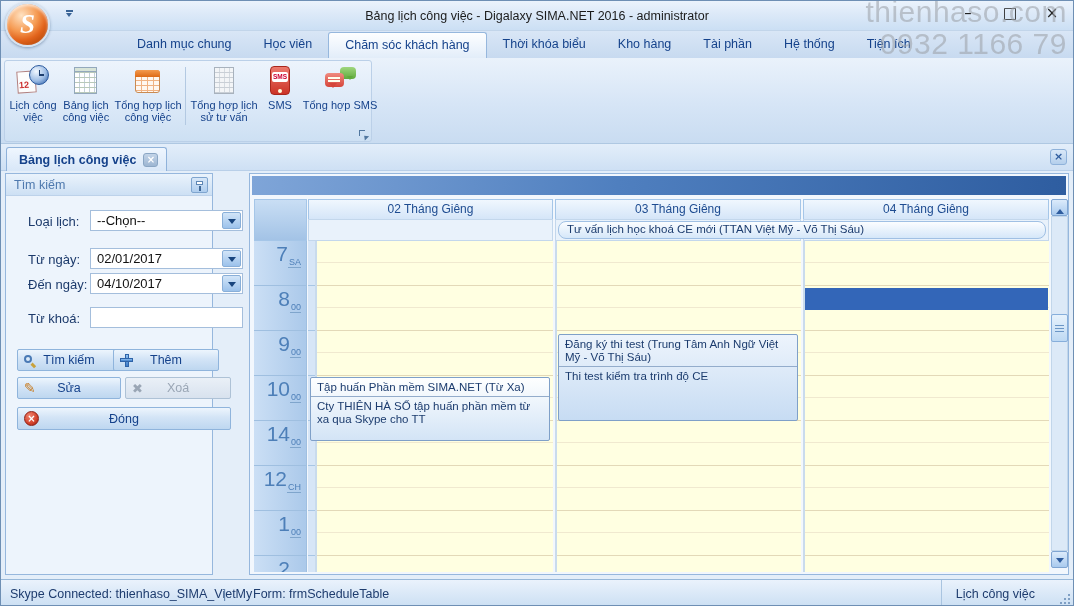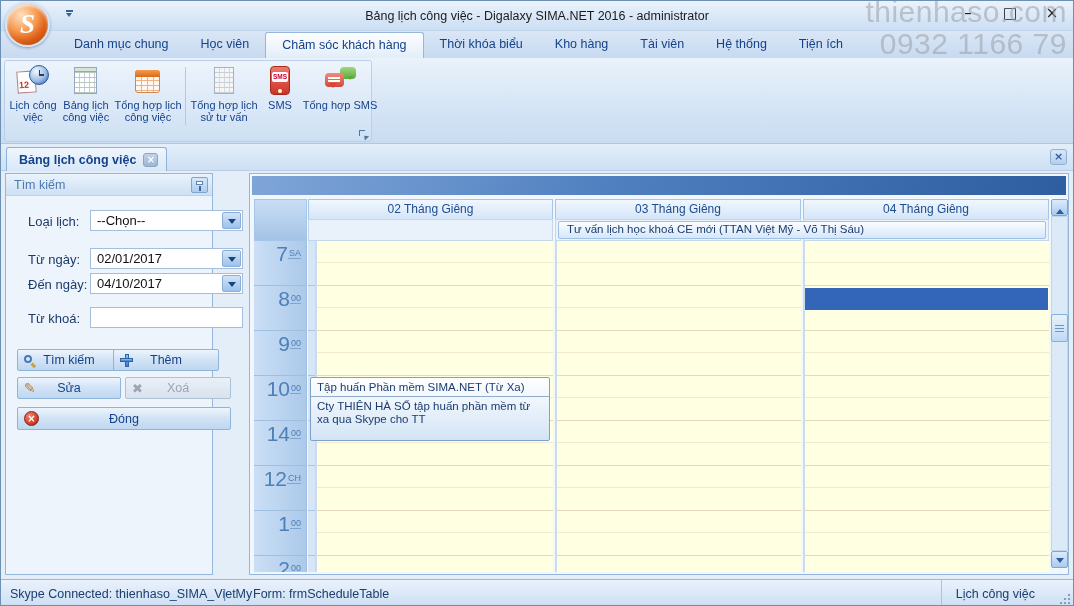--- a/index.html
+++ b/index.html
@@ -23,21 +23,21 @@
   .win-controls { position:absolute; right:12px; top:4px; display:flex; gap:24px; z-index:40; }
   .win-btn { width:18px; height:18px; text-align:center; line-height:17px; font-size:15px; color:#222;
              font-family:"DejaVu Sans", sans-serif; }
   
   .watermark { position:absolute; right:6px; top:-5px; z-index:60; text-align:right;
                color:#9EA3AA; opacity:.58; font-size:30px; line-height:32px; letter-spacing:.5px;
                pointer-events:none; }
 
   
   .ribbon-tabs { position:absolute; left:0; top:30px; width:100%; height:27px;
-                 background:linear-gradient(#D9E6F6,#C7DAF0); display:flex; padding-left:57px; }
+                 background:linear-gradient(#D9E6F6,#C7DAF0); display:flex; padding-left:120px; }
   .rtab { padding:0 16px; line-height:26px; font-size:12.5px; color:#15428B; white-space:nowrap; }
   .rtab.active { background:linear-gradient(#FDFEFF,#EDF4FC 60%,#E2EDF9); border:1px solid #96B7DD; border-bottom:none;
                  border-radius:3px 3px 0 0; font-weight:normal; margin-top:1px; line-height:24px; }
 
   
   .ribbon-body { position:absolute; left:0; top:57px; width:100%; height:86px;
                  background:linear-gradient(#EAF2FB,#D6E5F6 55%,#C9DCF1); border-bottom:1px solid #AFC8E2; }
   .rgroup { position:absolute; left:3px; top:2px; width:368px; height:82px;
             border:1px solid #BBD0E8; border-radius:3px;
             background:linear-gradient(#EDF4FC,#DCE9F8 55%,#CDE0F3); }
@@ -143,29 +143,29 @@
   .cal { position:absolute; left:248px; top:172px; width:820px; height:402px;
          background:#F2F7FD; border:1px solid #96B7DD; }
   .cal-caption { position:absolute; left:2px; top:2px; width:814px; height:19px;
                  background:linear-gradient(100deg,#7FA5D8 0%,#4F7FBF 45%,#2E5DA0 100%); }
   .corner { position:absolute; left:4px; top:25px; width:53px; height:42px;
             background:linear-gradient(#C9DEF4,#A3C3E6); border:1px solid #A5C6E8; }
   .day-hdr { position:absolute; top:25px; height:28px; background:linear-gradient(#F0F7FE,#CBDFF6);
              border:1px solid #A5C6E8; color:#1E4C91; font-size:12px; text-align:center; line-height:18px; }
   .allday-row { position:absolute; top:45px; height:22px; background:#E9F2FB; border:1px solid #C3D7EC; }
   .allday-event { position:absolute; left:308px; top:47px; width:488px; height:18px;
-                  background:linear-gradient(#FBFDFF,#D5E7F9); border:1px solid #A0C0E4; border-radius:2px;
+                  background:linear-gradient(#FBFDFF,#D5E7F9); border:1px solid #A0C0E4; border-radius:8px;
                   font-size:11.5px; color:#1C3C6E; padding:1px 0 0 8px; white-space:nowrap; overflow:hidden; }
   .grid { position:absolute; left:4px; top:67px; width:795px; height:331px; overflow:hidden; }
   .gutter { position:absolute; left:0; top:0; width:53px; height:360px;
             background:linear-gradient(to right,#CBDFF5,#ABC9EA); border-right:1px solid #9FBFE0; }
   .g-row { height:45px; border-bottom:1px solid #9FBFE0; display:flex; justify-content:flex-end;
            padding:2px 5px 0 0; color:#4D7FB8; }
   .g-num { font-size:21px; line-height:22px; }
-  .g-sup { font-size:9px; margin-top:5px; border-bottom:1px solid #7FA5CC; height:11px; min-width:11px; text-align:left; padding-left:1px; }
+  .g-sup { font-size:9px; margin-top:14px; border-bottom:1px solid #7FA5CC; height:11px; min-width:11px; text-align:left; padding-left:1px; }
   .tickstrip { position:absolute; left:54px; top:0; width:7px; height:331px;
                background:repeating-linear-gradient(to bottom,#D7E6F7 0 44px,#A8C6E4 44px 45px); }
   .day-col { position:absolute; top:0; height:331px; background-color:#FFFFE1;
              background-image:repeating-linear-gradient(to bottom, transparent 0 21px, #F0E9CF 21px 22px,
                               transparent 22px 44px, #E3D9B8 44px 45px);
              border-left:2px solid #C9DBEC; }
   .event { position:absolute; background:linear-gradient(#FEFFFF,#D3E4F6); border:1px solid #7FA0C8;
            border-radius:2px; color:#1C3C6E; font-size:11.5px; line-height:13px; overflow:hidden; }
   .event .etitle { padding:3px 4px 2px 6px; border-bottom:1px solid #93ACCB; }
   .event .ebody  { padding:3px 4px 0 6px; }
@@ -216,21 +216,21 @@
     <div>thienhaso.com</div>
     <div>0932 1166 79</div>
   </div>
 
   <div class="ribbon-tabs">
     <div class="rtab">Danh mục chung</div>
     <div class="rtab">Học viên</div>
     <div class="rtab active">Chăm sóc khách hàng</div>
     <div class="rtab">Thời khóa biểu</div>
     <div class="rtab">Kho hàng</div>
-    <div class="rtab">Tài viên</div>
+    <div class="rtab">Tài phần</div>
     <div class="rtab">Hệ thống</div>
     <div class="rtab">Tiện ích</div>
   </div>
 
   <div class="ribbon-body">
     <div class="rgroup">
       <div class="rbtn-row">
         <div class="rbtn" style="width:52px">
           <div class="ric i-calclock">
             <div class="sheet"></div>
@@ -407,20 +407,24 @@
       <div class="tickstrip"></div>
       <div class="day-col" style="left:61px; width:238px"></div>
       <div class="day-col" style="left:301px; width:246px"></div>
       <div class="day-col" style="left:549px; width:246px"></div>
 
       <div class="selected-slot" style="left:551px; top:47px; width:243px; height:22px"></div>
 
       <div class="event ev1" style="left:56px; top:136px; width:240px; height:64px">
         <div class="etitle">Tập huấn Phần mềm SIMA.NET (Từ Xa)</div>
         <div class="ebody">Cty THIÊN HÀ SỐ tập huấn phần mềm từ xa qua Skype cho TT</div>
+      </div>
+      <div class="event ev2" style="left:304px; top:93px; width:240px; height:87px">
+        <div class="etitle">Đăng ký thi test (Trung Tâm Anh Ngữ Việt Mỹ - Võ Thị Sáu)</div>
+        <div class="ebody">Thi test kiểm tra trình độ CE</div>
       </div>
     </div>
 
     <div class="sb-track"></div>
     <div class="sb-btn" style="top:25px">
         <div class="tri-up"></div>
       </div>
     <div class="sb-thumb">
         <div class="sb-grip"></div>
       </div>

